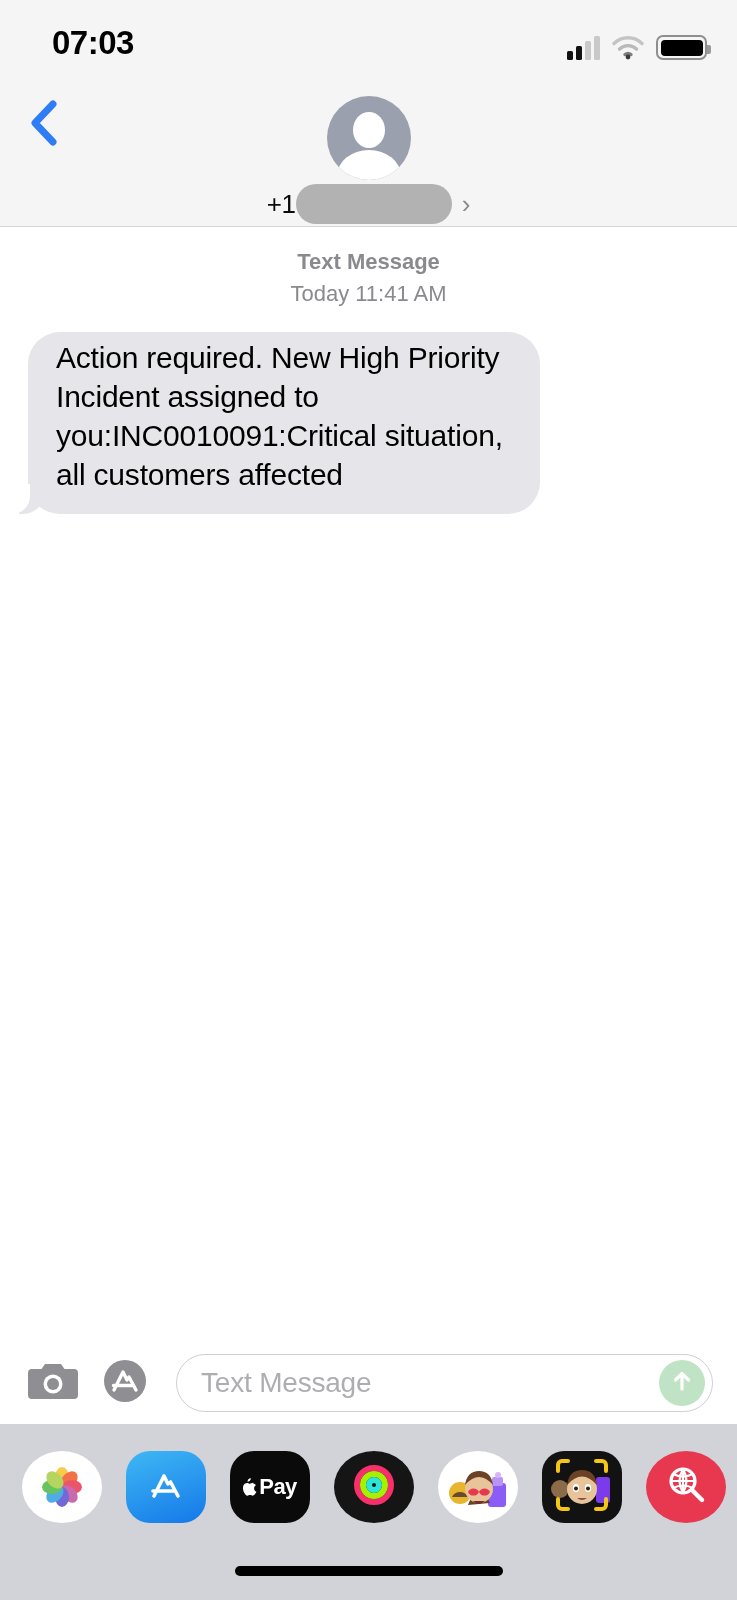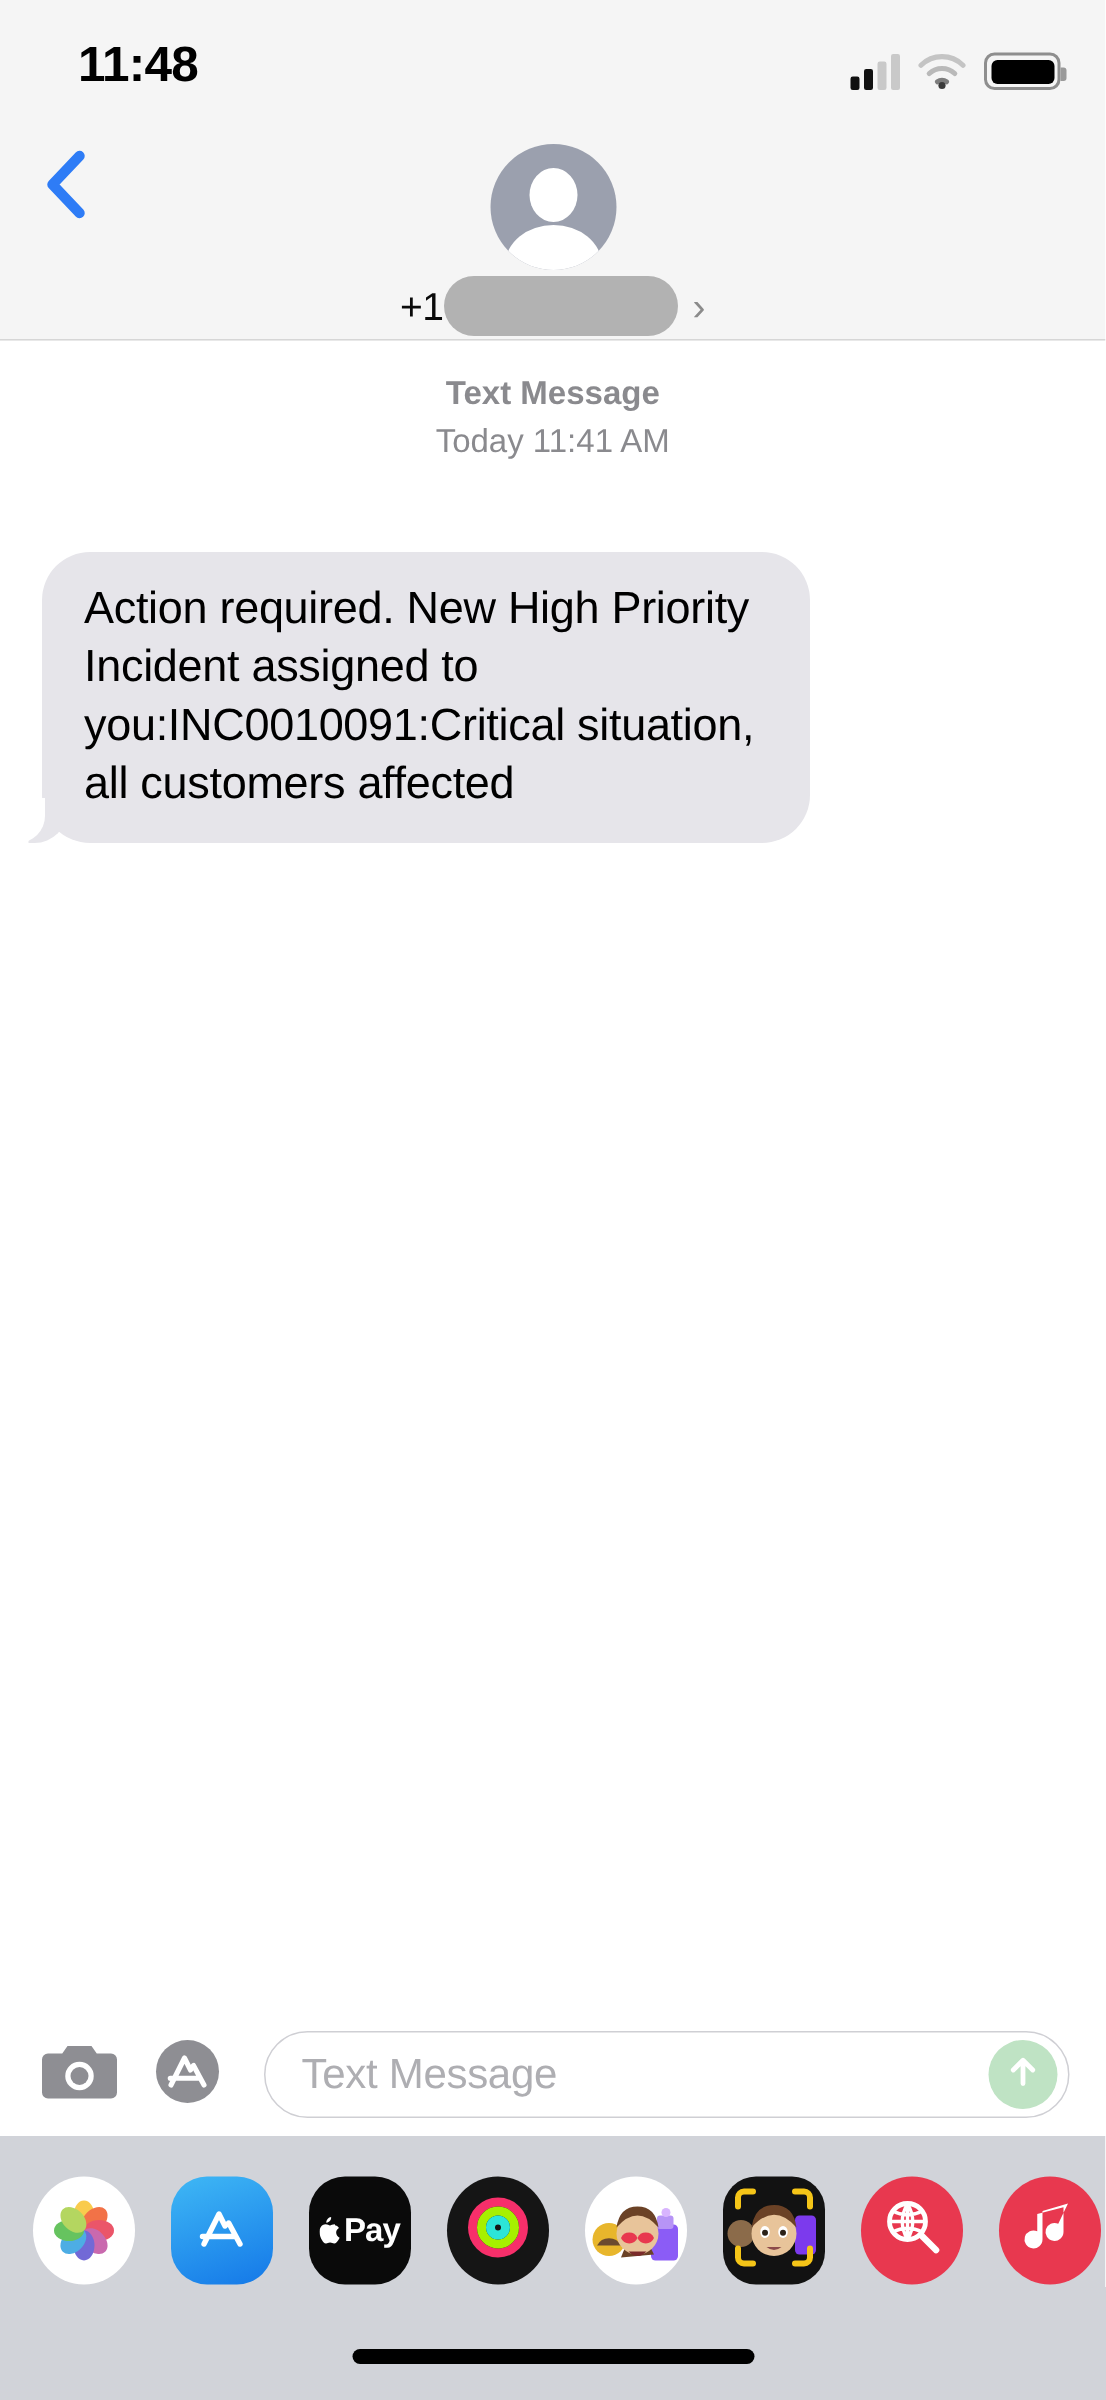--- a/index.html
+++ b/index.html
@@ -84,22 +84,22 @@
   }
   .stamp {
     text-align:center; margin-top:18px;
     font-size:22px; color:#8a8a8e; line-height:1.45; font-weight:600;
   }
   .stamp .t2 { font-weight:400; color:#8a8a8e; }
   .bubble-row { margin-top:22px; padding-left:28px; display:flex; }
   .bubble {
     position:relative; max-width:512px;
     background:#e6e5ea; color:#000;
-    border-radius:32px; padding:18px 26px 20px 28px;
-    font-size:30px; line-height:1.3; letter-spacing:-0.2px;margin-top:36px;
+    border-radius:32px; padding:6px 26px 20px 28px;
+    font-size:30px; line-height:1.3; letter-spacing:-0.2px;
   }
   .bubble::before {
     content:""; position:absolute; left:-9px; bottom:0;
     width:26px; height:30px; background:#e6e5ea;
     border-bottom-right-radius:22px;
   }
   .bubble::after {
     content:""; position:absolute; left:-26px; bottom:0;
     width:28px; height:30px; background:#fff;
     border-bottom-right-radius:18px;
@@ -127,39 +127,39 @@
 
   
   .drawer {
     position:absolute; left:0; bottom:0; width:737px; height:176px;
     background:#d1d3d9;
   }
   .apps {
     display:flex; align-items:center; gap:24px;
     padding:16px 0 0 22px; height:110px;
   }
-  .app { width:68px; height:72px; border-radius:22px; flex:0 0 auto;
+  .app { width:80px; height:72px; border-radius:22px; flex:0 0 auto;
          display:flex; align-items:center; justify-content:center;
          position:relative; overflow:hidden; cursor:pointer; }
   .app.circle { border-radius:50%; }
   .home-indicator {
     position:absolute; left:50%; transform:translateX(-50%); bottom:24px;
     width:268px; height:10px; border-radius:5px; background:#000;
   }
 
   
   .pinwheel { position:relative; width:46px; height:46px; }
 </style>
 </head>
 <body>
 
 <div id="phone">
 
   <div class="statusbar">
-    <div class="sb-time">11:48</div>
+    <div class="sb-time">07:03</div>
     <div class="sb-right">
       <div class="signal">
         <i class="on"></i>
           <i class="on"></i>
           <i></i>
           <i></i>
       </div>
       <div class="wifi">
         <svg width="32" height="24" viewBox="0 0 32 24">
           <path d="M2 7.5 A20 20 0 0 1 30 7.5" stroke="#c4c4c4" stroke-width="3.4" fill="none" stroke-linecap="round"></path>

